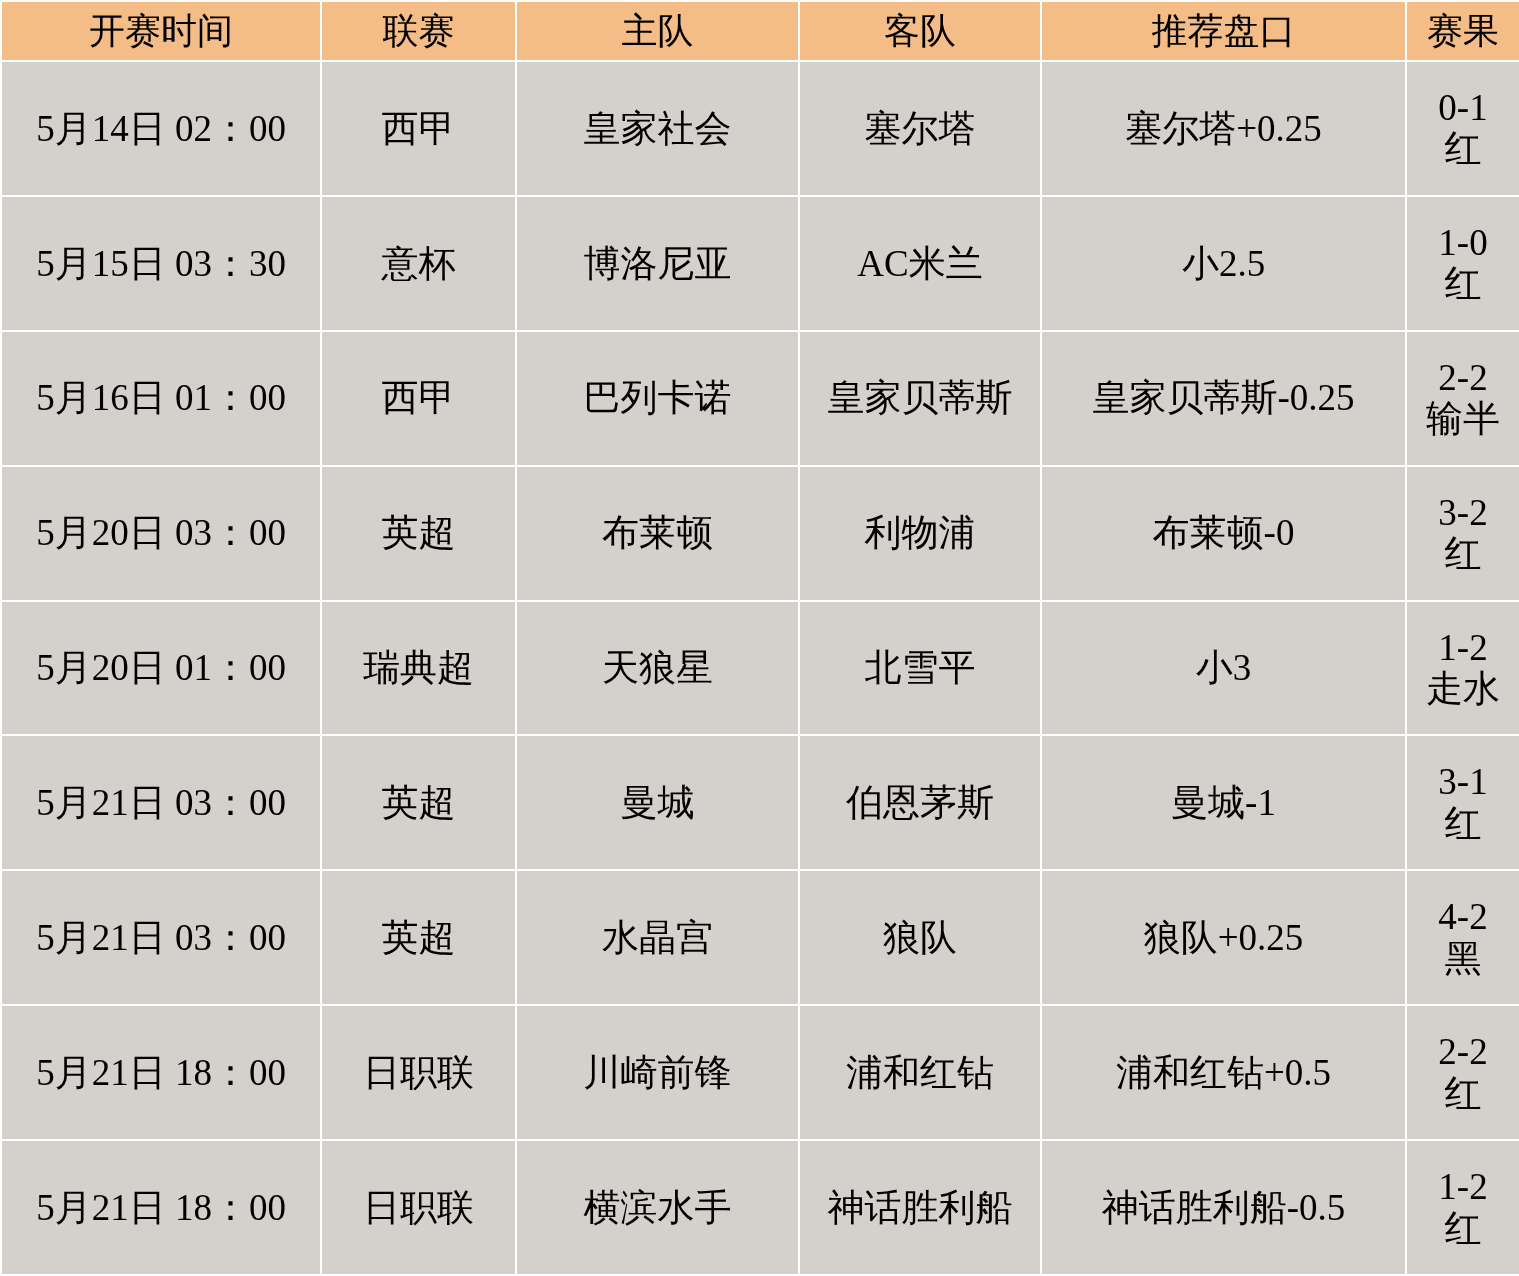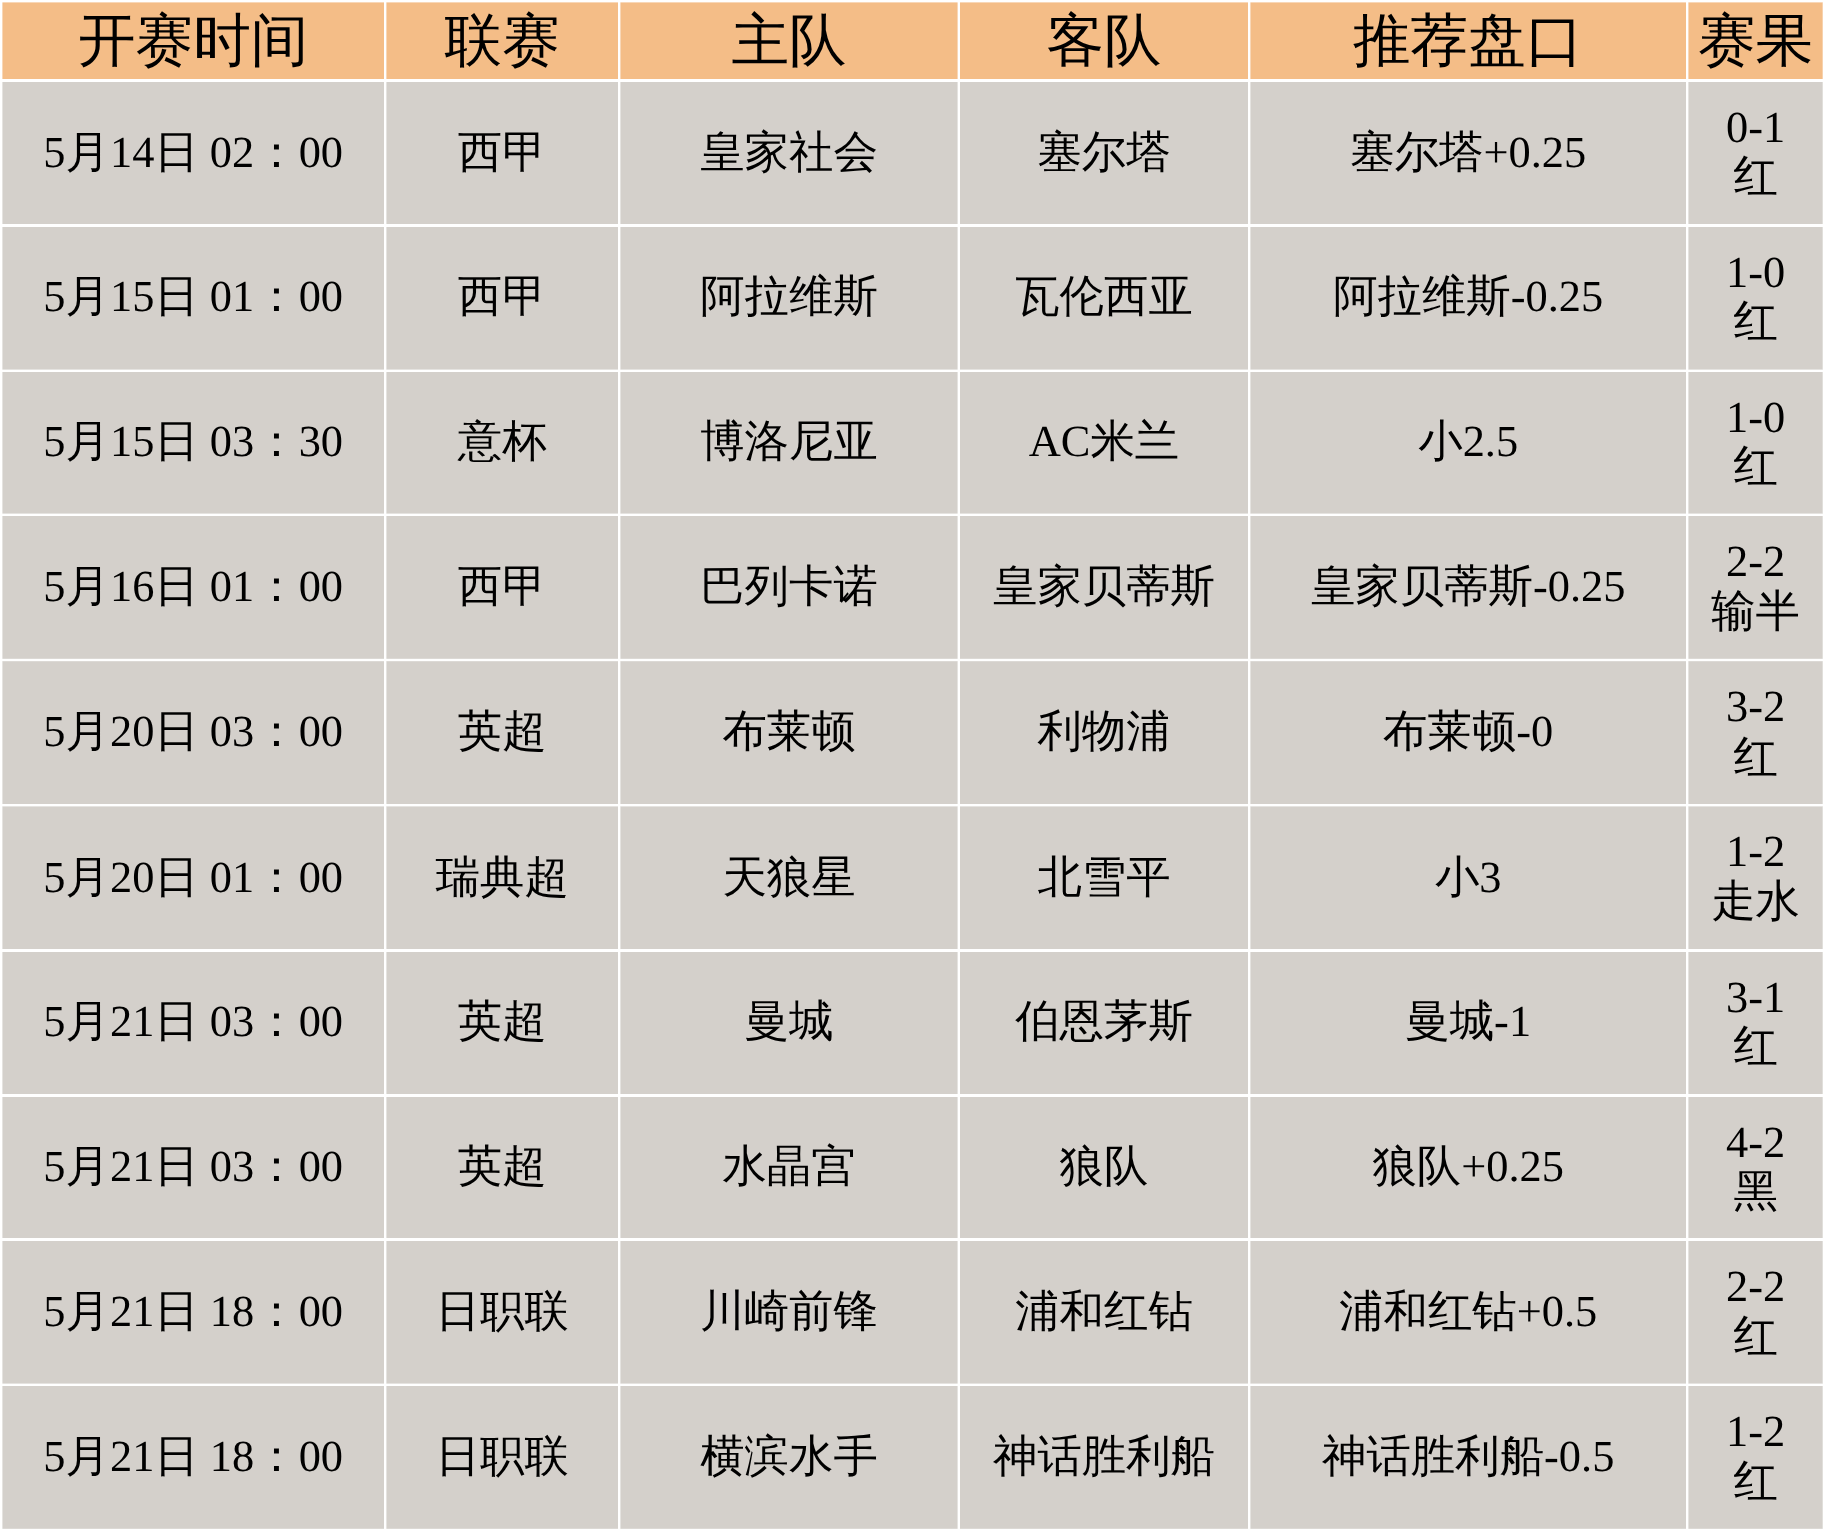--- a/index.html
+++ b/index.html
@@ -25,21 +25,21 @@
     text-align: center;
     vertical-align: middle;
     background: #d4d0cb;
     font-weight: normal;
     padding: 0;
     overflow: hidden;
     white-space: nowrap;
   }
   table.match-table thead th {
     background: #f4bd87;
-    font-size: 48px;
+    font-size: 36px;
     height: 58px;
     color: #000000;
   }
   table.match-table tbody td {
     font-size: 37px;
     color: #000000;
     line-height: 1.12;
   }
   
   col.c-time   { width: 320px; }
@@ -99,41 +99,20 @@
         <td>
           <span class="cell-text">塞尔塔+0.25</span>
         </td>
         <td class="result res-red">
           <span class="score">0-1</span>
           <span class="tag">红</span>
         </td>
       </tr>
       <tr>
         <td>
-          <span class="cell-text">5月15日  01：00</span>
-        </td>
-        <td>
-          <span class="cell-text">西甲</span>
-        </td>
-        <td>
-          <span class="cell-text">阿拉维斯</span>
-        </td>
-        <td>
-          <span class="cell-text">瓦伦西亚</span>
-        </td>
-        <td>
-          <span class="cell-text">阿拉维斯-0.25</span>
-        </td>
-        <td class="result res-red">
-          <span class="score">1-0</span>
-          <span class="tag">红</span>
-        </td>
-      </tr>
-      <tr>
-        <td>
           <span class="cell-text">5月15日  03：30</span>
         </td>
         <td>
           <span class="cell-text">意杯</span>
         </td>
         <td>
           <span class="cell-text">博洛尼亚</span>
         </td>
         <td>
           <span class="cell-text">AC米兰</span>

